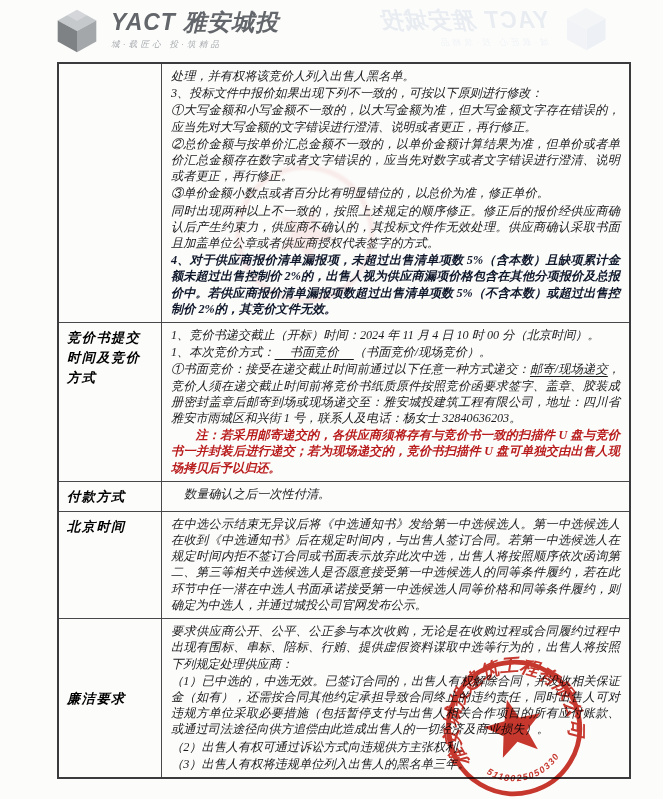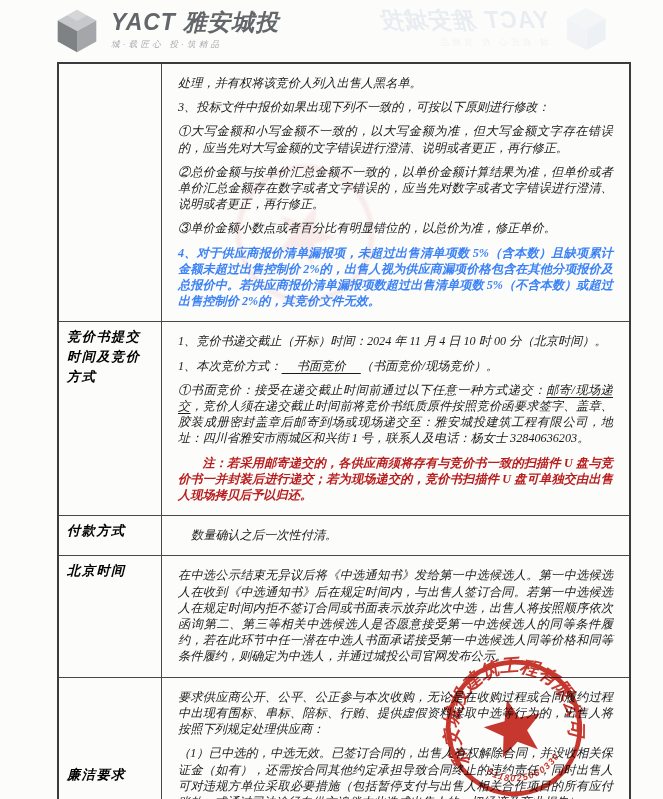--- a/index.html
+++ b/index.html
@@ -47,22 +47,22 @@
     flex:0 0 103px; width:103px; box-sizing:border-box;
     border-right:1.5px solid #48484b;
     font-weight:700; font-size:13.2px; line-height:20px; letter-spacing:1.5px;
     padding:5px 10px 4px 8px; color:#000000;
   }
   .hcell.vmid { display:flex; align-items:center; }
   .ccell {
     flex:1; box-sizing:border-box; padding:3px 8px 4px;
     font-size:12.2px; line-height:16.2px; text-align:justify; color:#1b1b1d;
   }
-  .ccell p { margin:8px; }
-  .bold { font-weight:700; color:#3b82f6; }
+  .ccell p { margin:1px; }
+  .bold { font-weight:700; color:#0f172a; }
   .note { text-indent:2em; font-weight:700; color:#b91c1c; }
   .ul { text-decoration:underline; text-underline-offset:2.5px; }
   .r0 { min-height:242px; }
   .r1 { min-height:144px; }
   .r2 { min-height:27px;gap:13px; }
   .r3 { min-height:93px; }
   .r4 { min-height:140px; }
 
   
   .seal {
@@ -112,20 +112,21 @@
   <div class="doc-table">
 
     <div class="trow r0">
       <div class="hcell"></div>
       <div class="ccell">
         <p>处理，并有权将该竞价人列入出售人黑名单。</p>
         <p>3、投标文件中报价如果出现下列不一致的，可按以下原则进行修改：</p>
         <p>①大写金额和小写金额不一致的，以大写金额为准，但大写金额文字存在错误的，应当先对大写金额的文字错误进行澄清、说明或者更正，再行修正。</p>
         <p>②总价金额与按单价汇总金额不一致的，以单价金额计算结果为准，但单价或者单价汇总金额存在数字或者文字错误的，应当先对数字或者文字错误进行澄清、说明或者更正，再行修正。</p>
         <p>③单价金额小数点或者百分比有明显错位的，以总价为准，修正单价。</p>
+        <p>同时出现两种以上不一致的，按照上述规定的顺序修正。修正后的报价经供应商确认后产生约束力，供应商不确认的，其投标文件作无效处理。供应商确认采取书面且加盖单位公章或者供应商授权代表签字的方式。</p>
         <p class="bold">4、对于供应商报价清单漏报项，未超过出售清单项数 5%（含本数）且缺项累计金额未超过出售控制价 2%的，出售人视为供应商漏项价格包含在其他分项报价及总报价中。若供应商报价清单漏报项数超过出售清单项数 5%（不含本数）或超过出售控制价 2%的，其竞价文件无效。</p>
       </div>
     </div>
 
     <div class="trow r1">
       <div class="hcell">竞价书提交时间及竞价方式</div>
       <div class="ccell">
         <p>1、竞价书递交截止（开标）时间：2024 年 11 月 4 日 10 时 00 分（北京时间）。</p>
         <p><span>1、本次竞价方式：</span><span class="ul">　 书面竞价 　</span><span>（书面竞价/现场竞价）。</span></p>
         <p><span>①书面竞价：接受在递交截止时间前通过以下任意一种方式递交：</span><span class="ul">邮寄/现场递交</span><span>，竞价人须在递交截止时间前将竞价书纸质原件按照竞价函要求签字、盖章、胶装成册密封盖章后邮寄到场或现场递交至：雅安城投建筑工程有限公司，地址：四川省雅安市雨城区和兴街 1 号，联系人及电话：杨女士 32840636203。</span></p>

